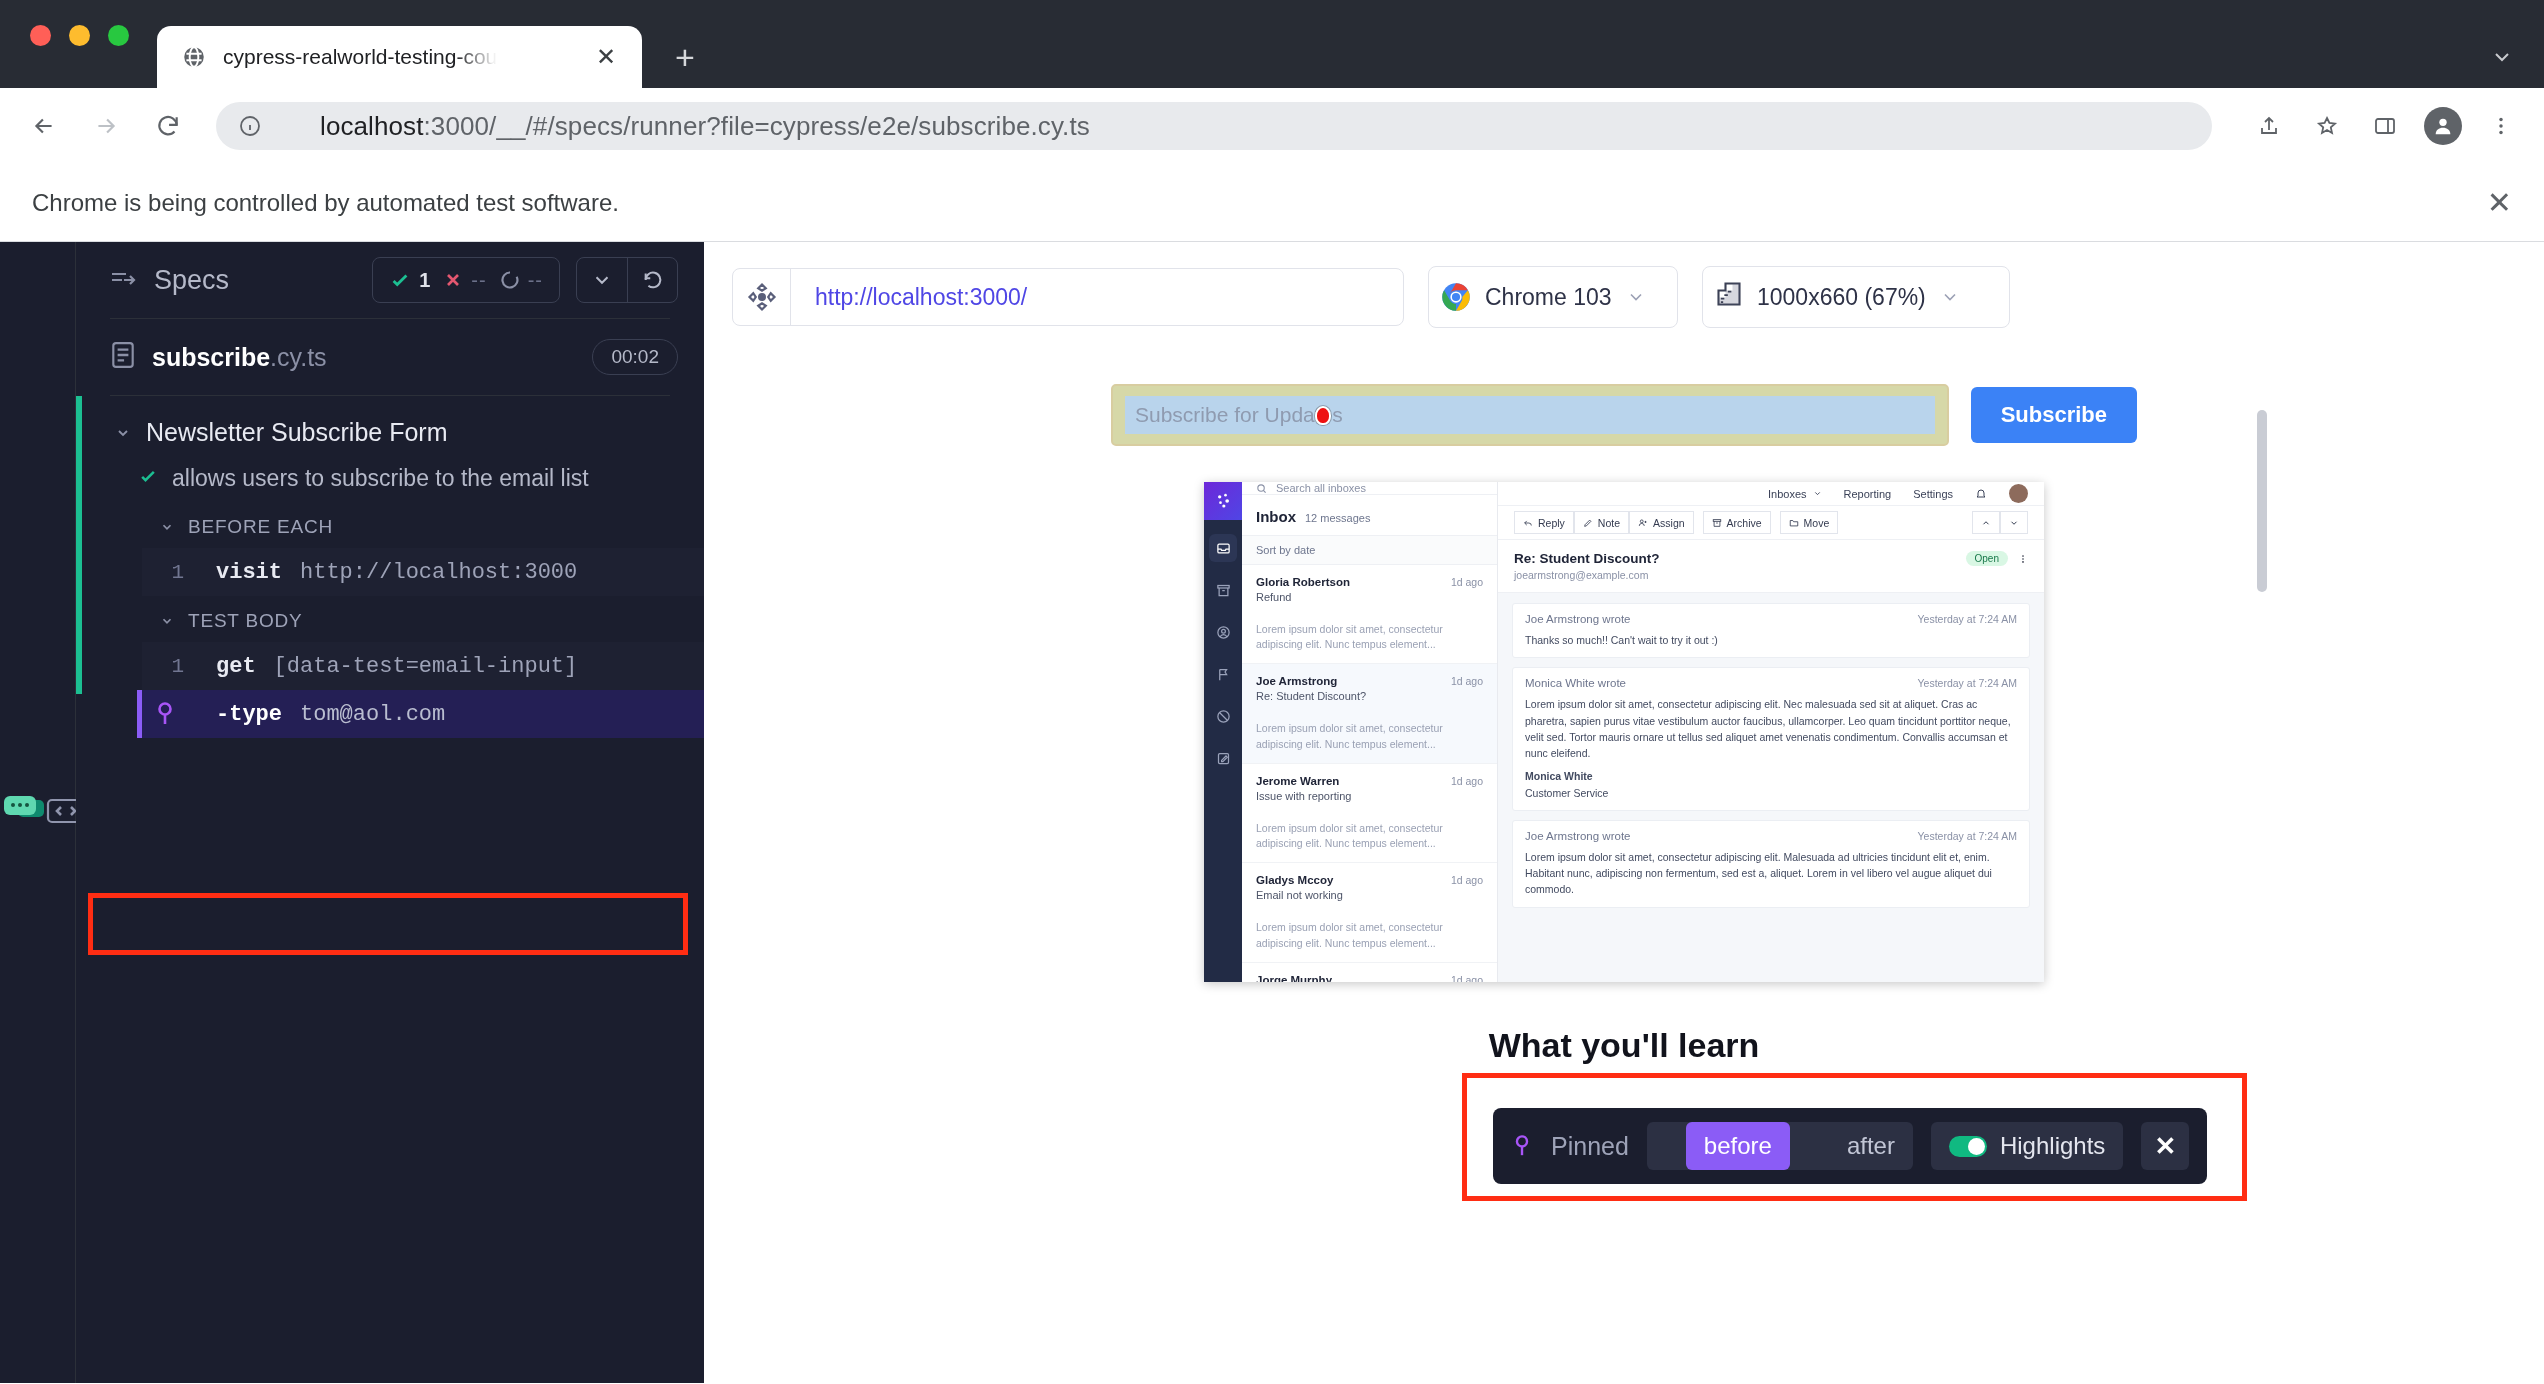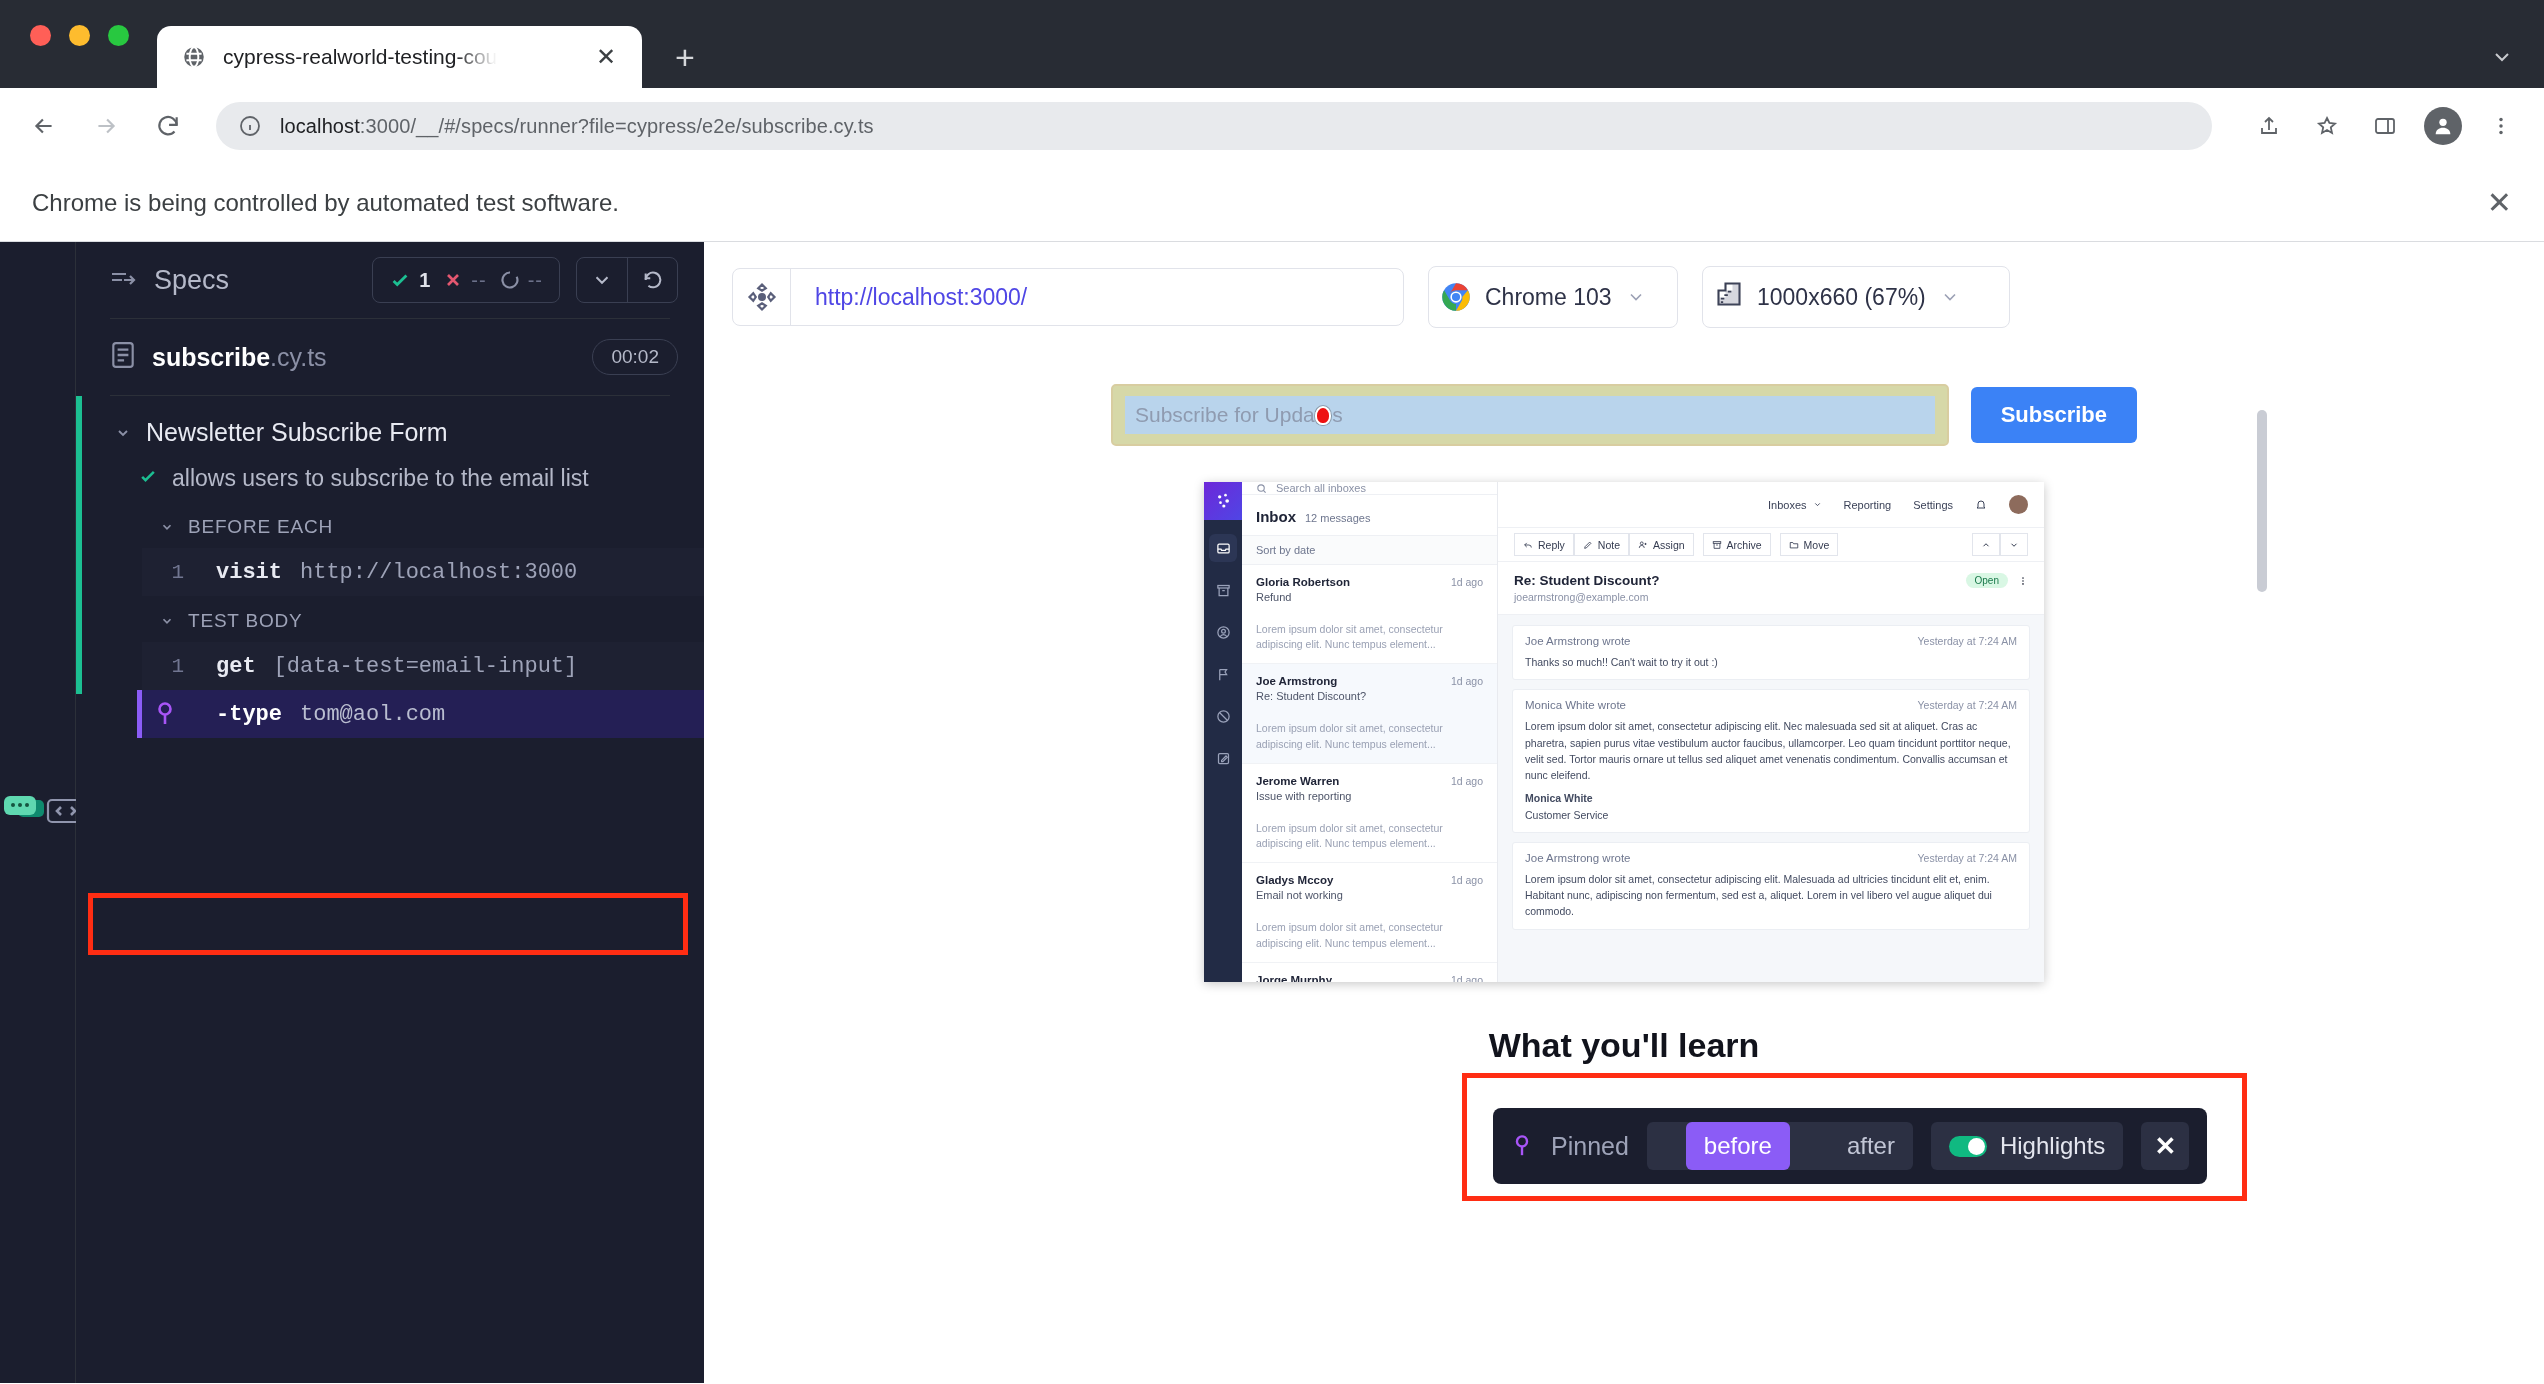--- a/index.html
+++ b/index.html
@@ -103,24 +103,25 @@
     border-radius: 24px;
     display: flex;
     align-items: center;
     padding: 0 22px;
     gap: 18px;
     margin-left: 6px;
     margin-right: 6px;
   }
   .omnibox-icon { color: #5f6368; display: flex; align-items: center; }
   .omnibox-url {
-    font-size: 20px;
+    font-size: 26px;
     color: #5f6368;
     letter-spacing: 0.1px;
     white-space: nowrap;
+    margin-left: 40px;
   }
   .omnibox-url .host { color: #202124; }
   .omni-right { display: flex; align-items: center; gap: 20px; padding-left: 10px; }
   .omni-right .nav-btn { width: 38px; height: 38px; }
   .avatar-btn {
     width: 38px; height: 38px;
     border-radius: 50%;
     background: #5f6368;
     display: flex; align-items: center; justify-content: center;
     color: #fff;
@@ -521,21 +522,21 @@
     border-bottom: 1px solid #f0f2f5;
   }
   .mail-item.sel { background: #f6f9fd; }
   .mi-top { display: flex; justify-content: space-between; }
   .mi-name { font-weight: 700; font-size: 11.5px; color: #202538; }
   .mi-time { font-size: 10.5px; color: #8a91a6; }
   .mi-subj { font-size: 11px; color: #4d5468; margin-top: 3px; }
   .mi-prev { font-size: 10.5px; color: #9aa1b4; margin-top: 19px; line-height: 1.45; }
   .mail-main { flex: 1; display: flex; flex-direction: column; background: #fff; }
   .mail-topnav {
-    height: 46px;
+    height: 24px;
     display: flex; align-items: center; justify-content: flex-end;
     gap: 22px; padding: 0 16px;
     border-bottom: 1px solid #eef0f4;
     font-size: 11px; color: #3b4258;
   }
   .mail-avatar {
     width: 19px; height: 19px; border-radius: 50%;
     background: #8d6b5c;
   }
   .mail-actions {

